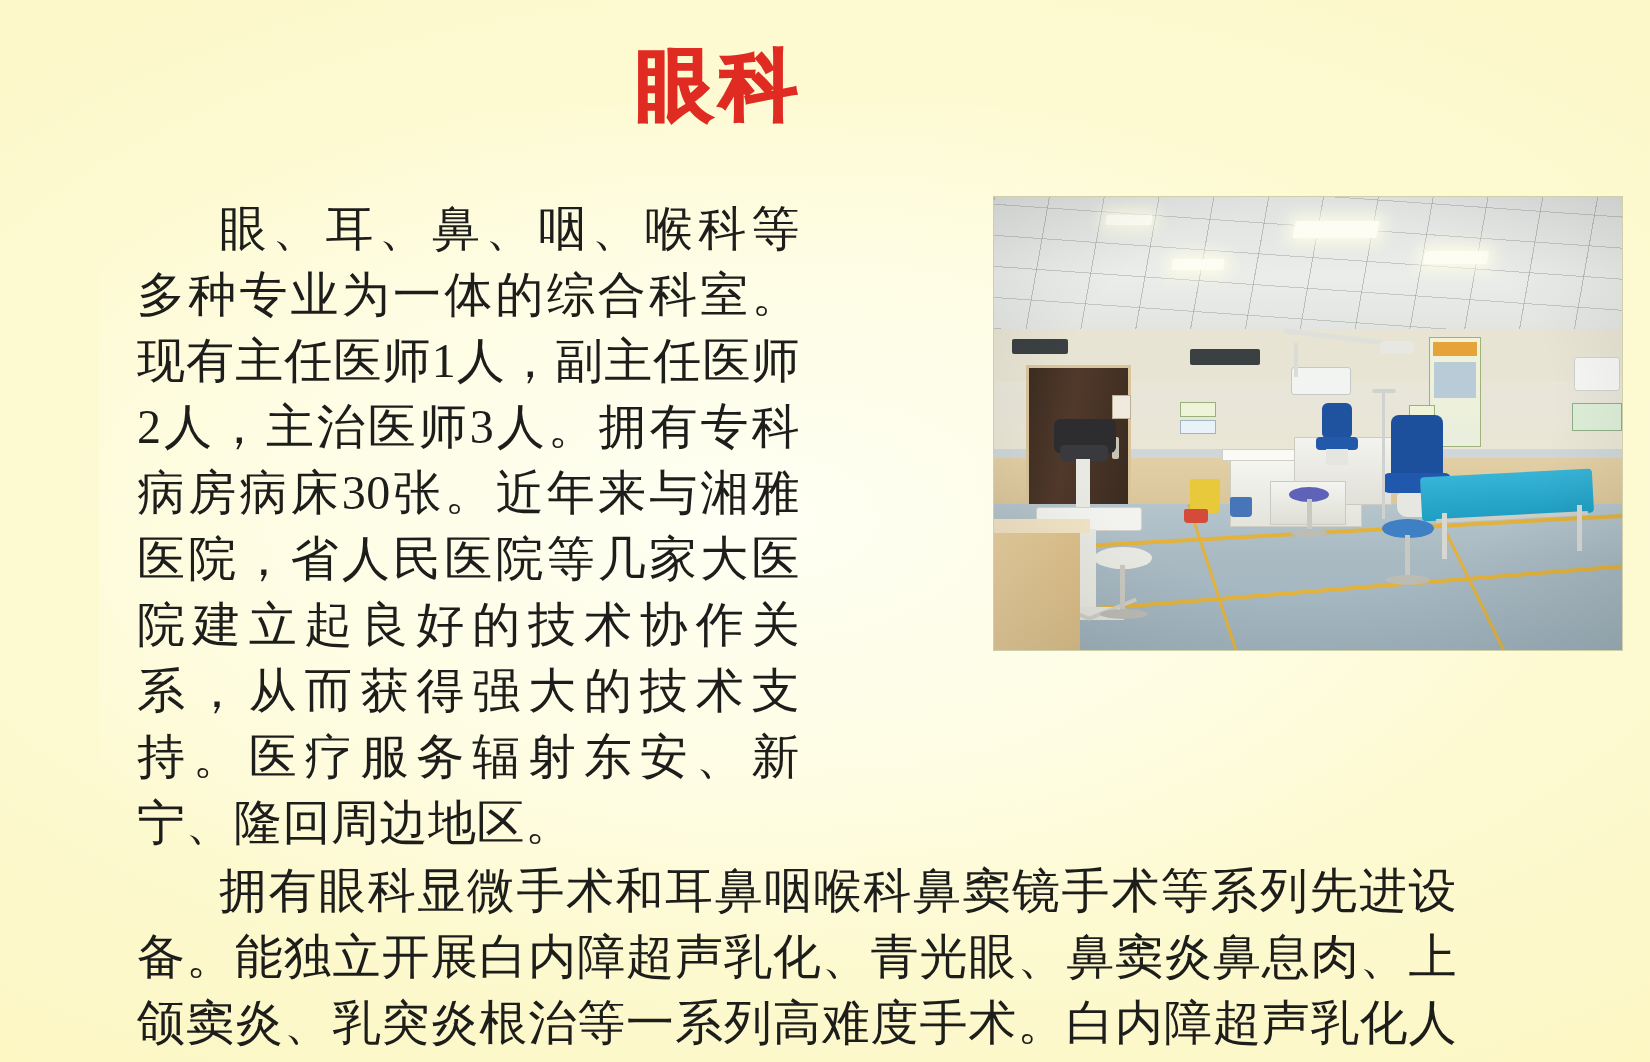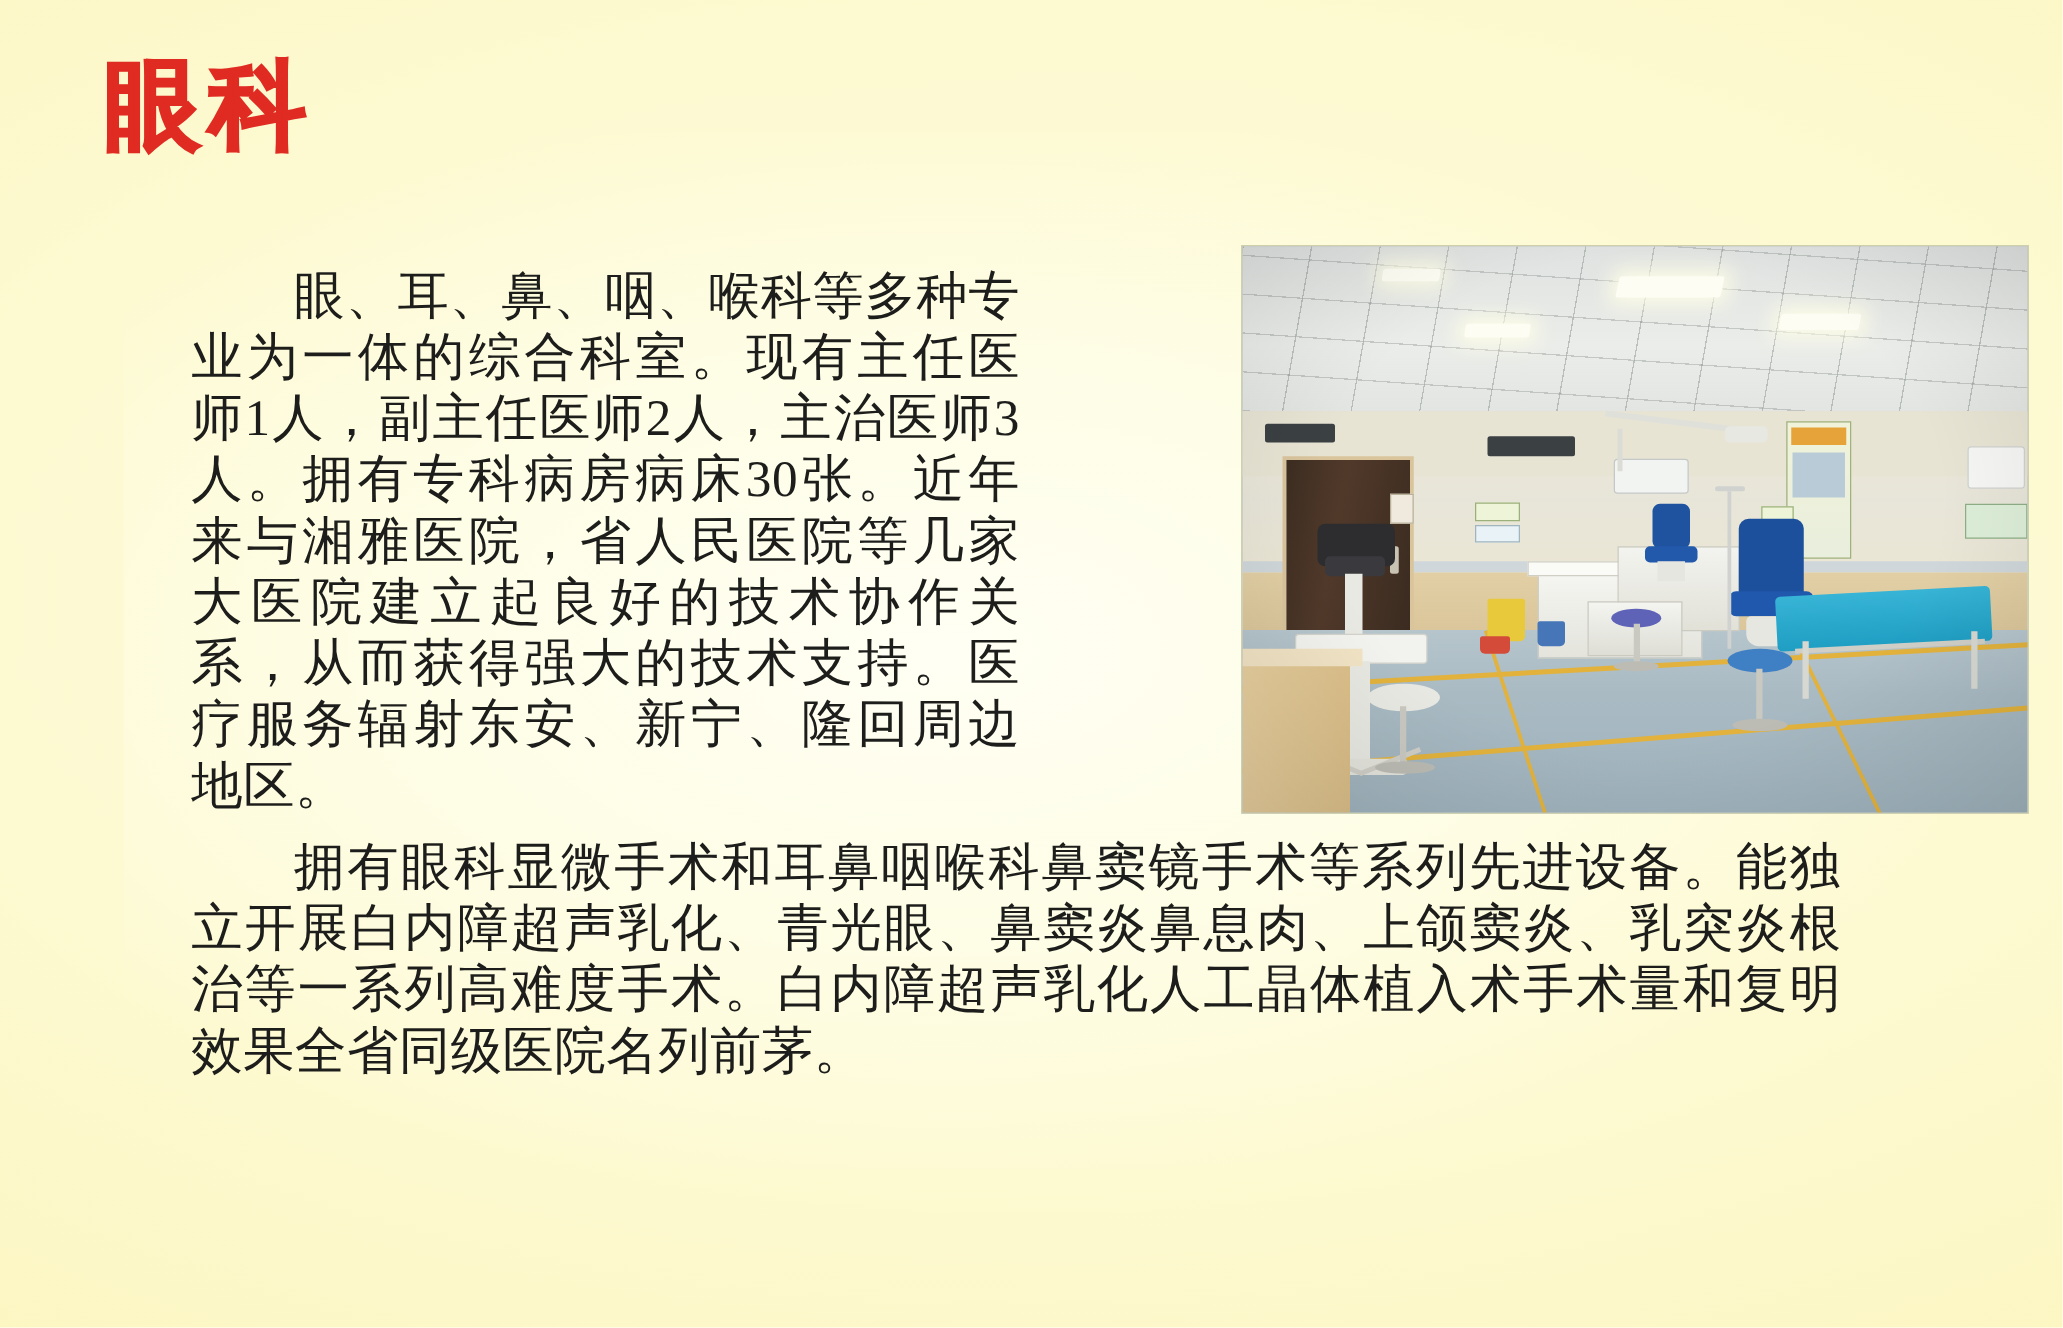--- a/index.html
+++ b/index.html
@@ -25,21 +25,21 @@
     background:radial-gradient(ellipse at 45% 50%, rgba(255,255,245,0.95) 0%, rgba(255,255,240,0.55) 45%, rgba(255,255,230,0.0) 75%);
     pointer-events:none;
   }
 
   
   .header{
     position:absolute;
     left:0;top:46px;width:1416px;
     display:flex;
     align-items:baseline;
-    justify-content:flex-start;
+    justify-content:center;
     padding-left:83px;
     box-sizing:border-box;
   }
   .title-red{
     font-family:"DejaVu Sans", sans-serif;
     font-weight:bold;
     font-size:78px;
     line-height:1;
     color:#e02b22;
     letter-spacing:6px;
@@ -63,26 +63,26 @@
 
   
   .body-col{
     position:absolute;
     left:137px;
     top:196px;
     width:1320px;
   }
   .para{
     font-family:"Liberation Serif", "DejaVu Serif", serif;
-    font-size:41px;
-    line-height:49px;
+    font-size:48px;
+    line-height:66px;
     color:#1d1d1b;
     text-align:justify;
     text-justify:inter-ideograph;
-    margin:16px;
+    margin:0;
     letter-spacing:0.5px;
   }
   .para-1{
     width:663px;           
     text-indent:82px;
   }
   .para-2{
     width:1320px;
     text-indent:82px;
     margin-top:2px;

